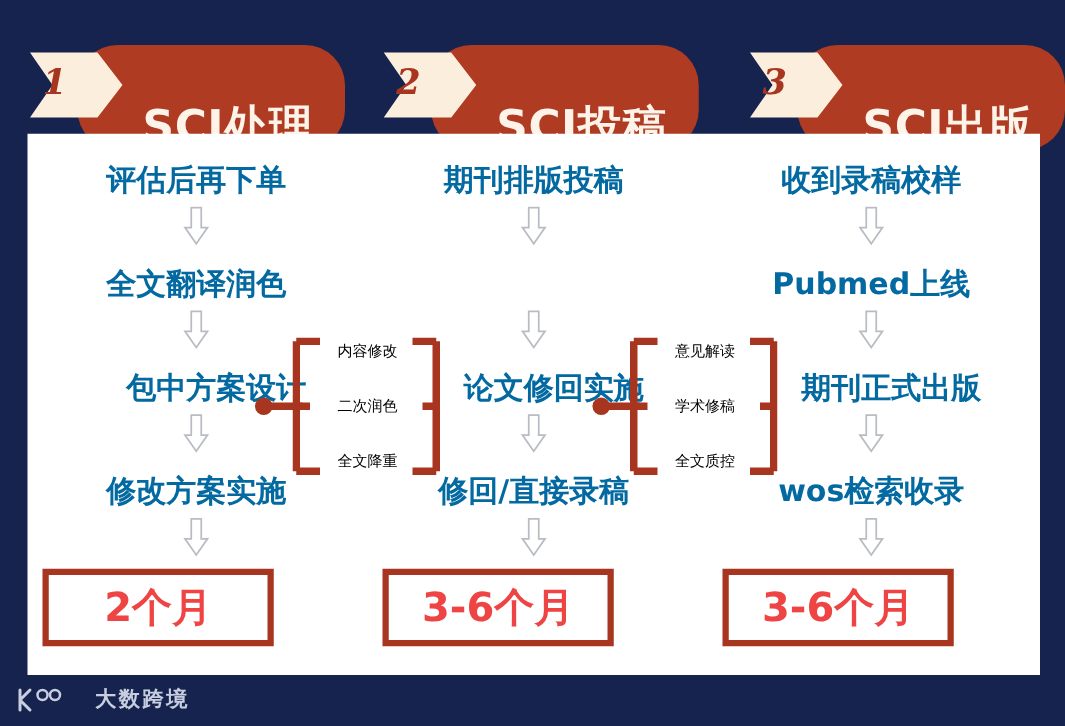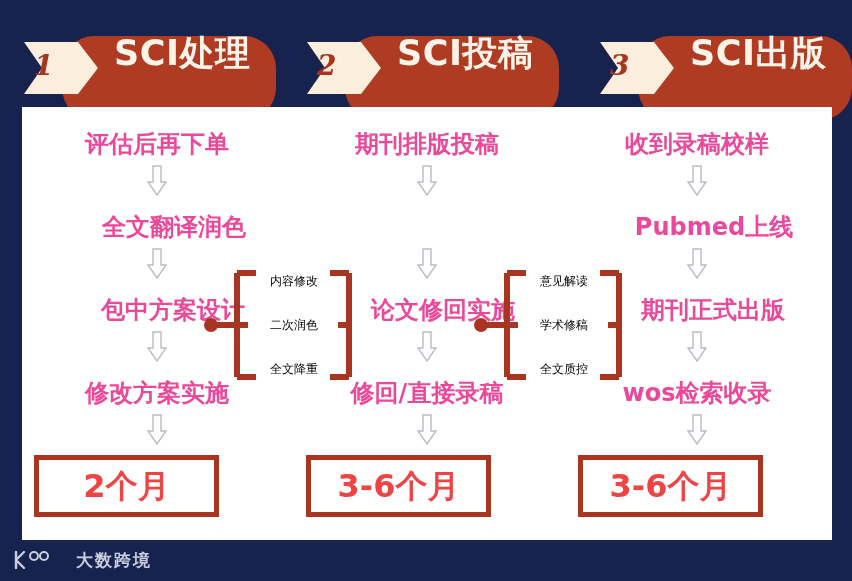--- a/index.html
+++ b/index.html
@@ -11,21 +11,21 @@
     position:relative;
   }
   #root{position:absolute;left:0;top:0;width:852px;height:581px;}
 
   
   .headers{position:absolute;left:0;top:36px;width:852px;height:66px;}
   .hdr{position:absolute;top:0;height:64px;display:flex;align-items:center;}
   .hdr .pill{
     position:absolute;left:40px;top:0;height:84px;
     background:#ae3b22;border-radius:32px;
-    display:flex;align-items:flex-start;
+    display:flex;align-items:flex-end;
     padding:0 26px 0 52px;
     box-sizing:border-box;
   }
   .hdr .pill-label{
     color:#fdf3e9;font-size:35px;font-weight:bold;
     letter-spacing:.5px;white-space:nowrap;line-height:1;
     font-family:"DejaVu Sans","Liberation Sans",sans-serif;
   }
   .pennant{
     position:absolute;left:0;top:4px;width:78px;height:56px;z-index:3;
@@ -44,26 +44,26 @@
     background:#ffffff;
   }
 
   .col{position:absolute;top:0;width:270px;height:433px;}
   .col.c1{left:0;}
   .col.c2{left:270px;}
   .col.c3{left:540px;}
 
   .step{
     position:absolute;left:0;width:270px;text-align:center;
-    font-size:24px;font-weight:bold;color:#ec4899;
+    font-size:24px;font-weight:bold;color:#0369a1;
     font-family:"DejaVu Sans","Liberation Sans",sans-serif;
     white-space:nowrap;line-height:1;
   }
   .step.s1{top:25px;}
-  .step.s2{top:108px;margin-left:17px;}
+  .step.s2{top:108px;}
   .step.s3{top:191px;padding-left:16px;}
   .step.s4{top:274px;}
 
   .arw{position:absolute;left:0;width:270px;height:34px;display:flex;justify-content:center;align-items:center;}
   .arw.a1{top:57px;}
   .arw.a2{top:140px;}
   .arw.a3{top:223px;}
   .arw.a4{top:306px;}
 
   

